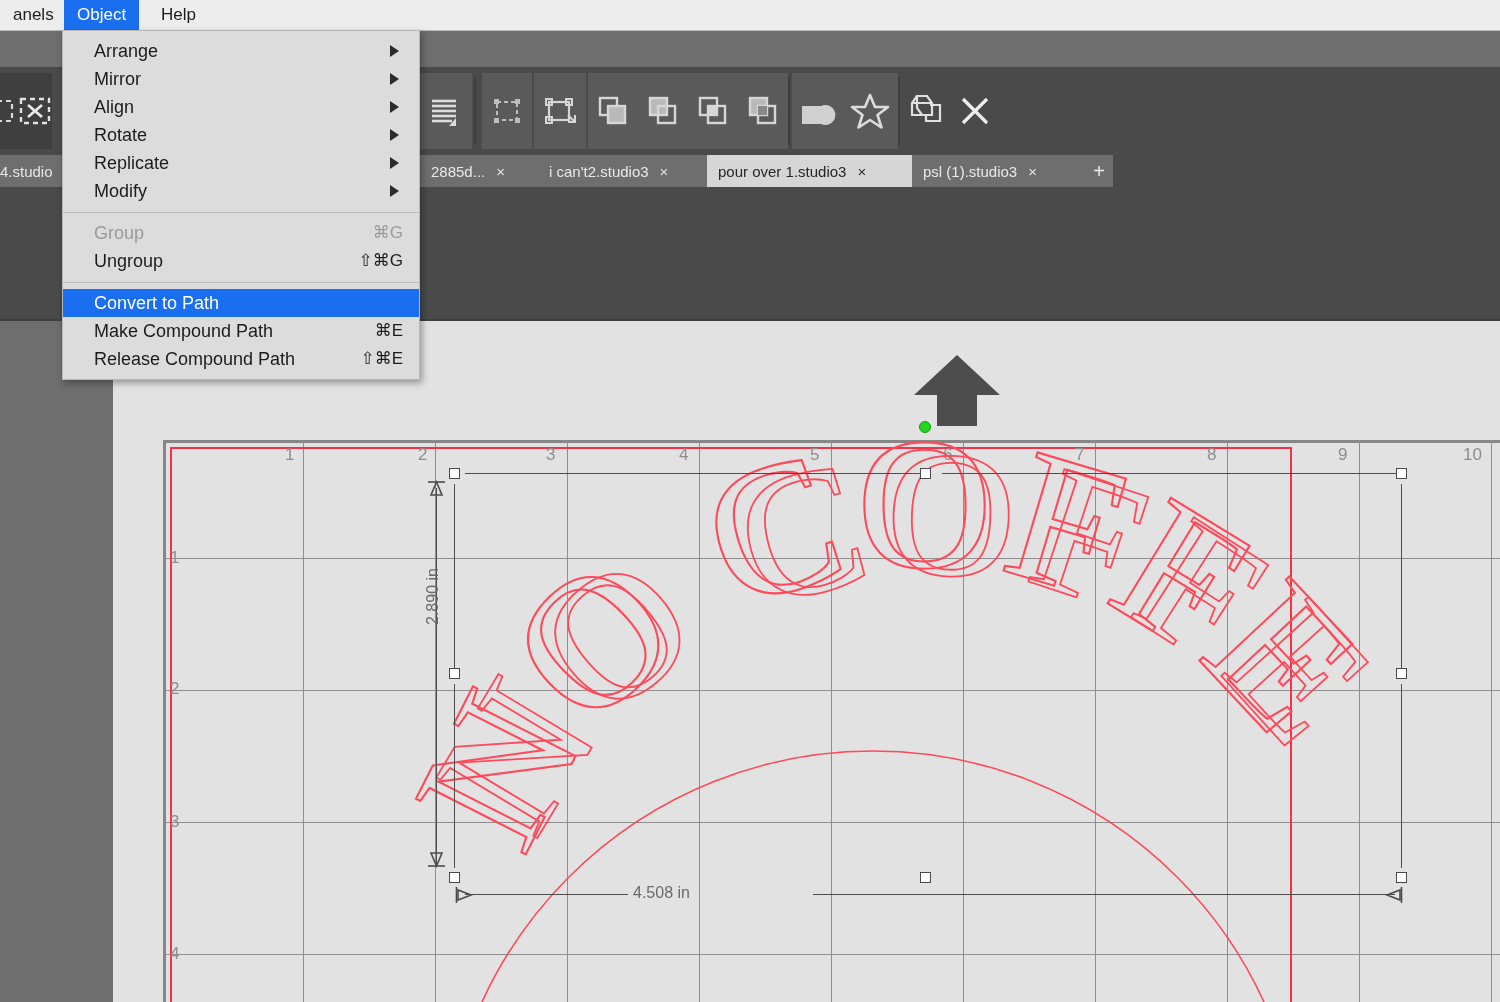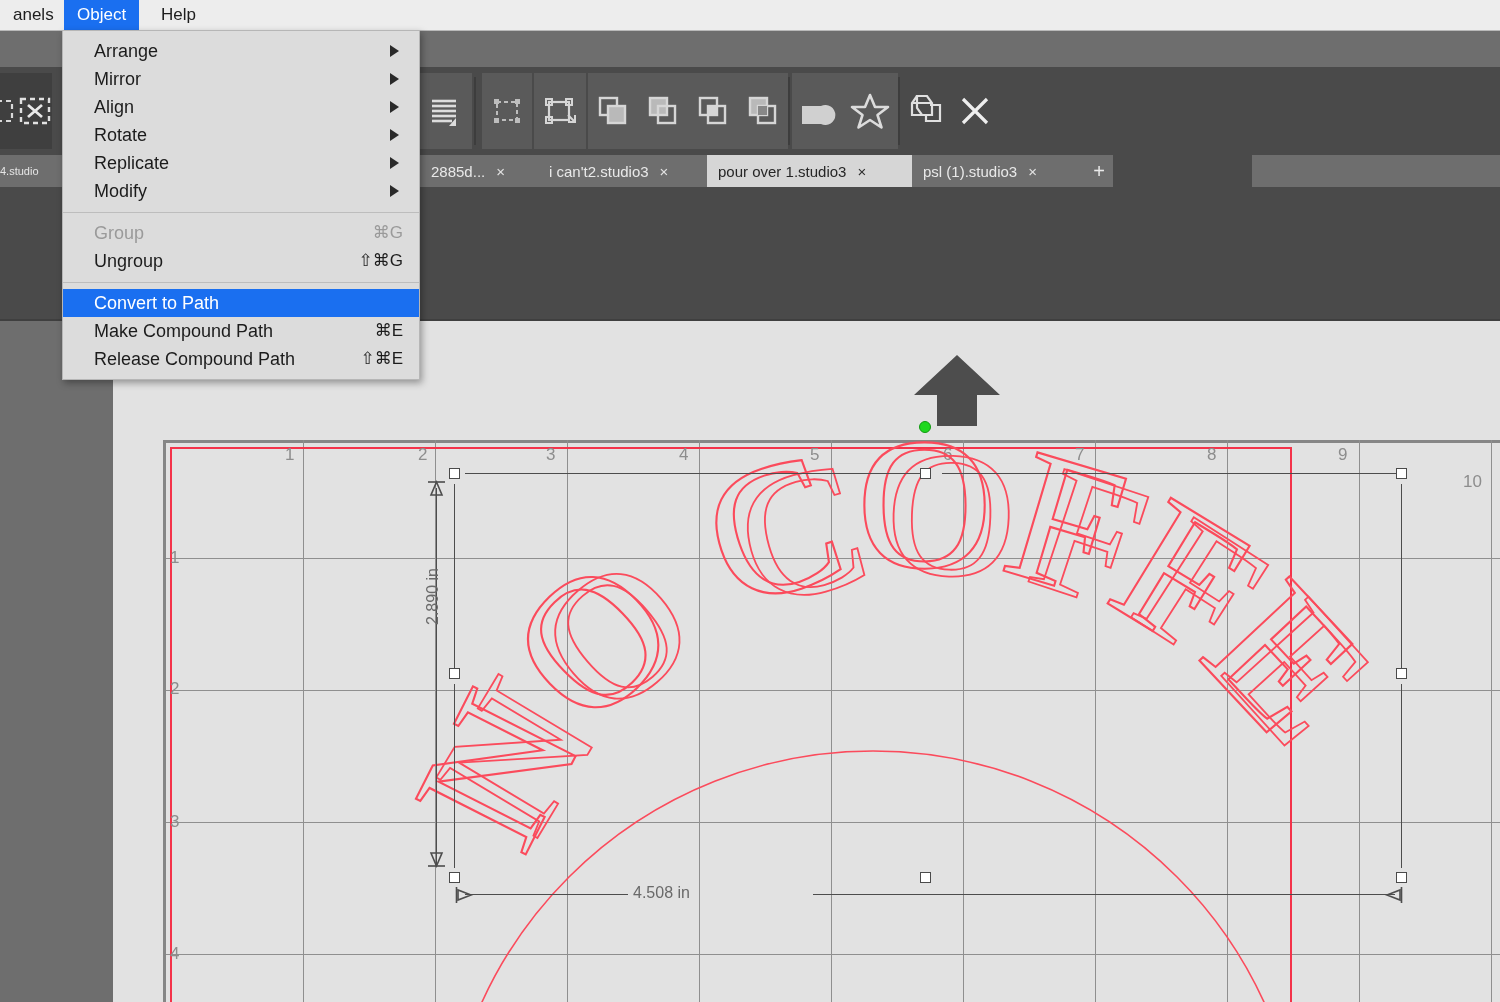--- a/index.html
+++ b/index.html
@@ -28,21 +28,21 @@
   
   .toolbar{position:absolute;left:0;top:67px;width:1500px;height:88px;
     background:#4a4a4a;z-index:8;}
   .tool-group{position:absolute;top:6px;height:76px;
     background:#5a5a5a;display:flex;align-items:center;}
   .tool-btn{width:52px;height:76px;display:flex;align-items:center;
     justify-content:center;}
   .tool-sep{position:absolute;top:10px;width:2px;height:68px;background:#3d3d3d;}
 
   
-  .tabstrip{position:absolute;left:0;top:155px;width:1252px;height:32px;
+  .tabstrip{position:absolute;left:0;top:155px;width:1500px;height:32px;
     background:#4a4a4a;z-index:7;}
   .tab{position:absolute;top:0;height:32px;display:flex;align-items:center;
     background:#6e6e6e;border-right:1px solid #3f3f3f;
     font-size:15px;color:#e9e9e9;padding:0 9px 0 11px;white-space:nowrap;}
   .tab.sel{background:#d6d6d6;color:#262626;}
   .tab .tclose{margin-left:11px;font-size:15px;opacity:.95;}
   .tab-plus{position:absolute;top:0;height:32px;width:28px;display:flex;
     align-items:center;justify-content:center;background:#6e6e6e;
     color:#eaeaea;font-size:20px;}
 
@@ -232,21 +232,21 @@
     </div>
     <div class="tab-plus" style="left:1085px;">+</div>
   </div>
 
   <div style="position:absolute;left:0;top:119px;height:32px;width:70px;background:#6e6e6e;
               display:flex;align-items:center;font-size:15px;color:#e6e6e6;z-index:7;
               border-bottom:1px solid #3f3f3f;">
     <span>Detectiv</span>
   </div>
   <div style="position:absolute;left:0;top:155px;height:32px;width:66px;background:#6e6e6e;
-              display:flex;align-items:center;font-size:11px;color:#e6e6e6;z-index:7;">
+              display:flex;align-items:center;font-size:15px;color:#e6e6e6;z-index:7;">
     <span>4.studio</span>
   </div>
 
   <div class="subbar"></div>
   <div class="subbar-line"></div>
 
   <div class="canvas">
     <div class="workarea">
 
       <div class="gl-h" style="left:50px;top:119px;width:1337px;height:3px;background:#868686;"></div>
@@ -271,21 +271,21 @@
 
       <div class="gl-lbl" style="left:172px;top:124px;">1</div>
       <div class="gl-lbl" style="left:305px;top:124px;">2</div>
       <div class="gl-lbl" style="left:433px;top:124px;">3</div>
       <div class="gl-lbl" style="left:566px;top:124px;">4</div>
       <div class="gl-lbl" style="left:697px;top:124px;">5</div>
       <div class="gl-lbl" style="left:830px;top:124px;">6</div>
       <div class="gl-lbl" style="left:962px;top:124px;">7</div>
       <div class="gl-lbl" style="left:1094px;top:124px;">8</div>
       <div class="gl-lbl" style="left:1225px;top:124px;">9</div>
-      <div class="gl-lbl" style="left:1350px;top:124px;margin-top:27px;">10</div>
+      <div class="gl-lbl" style="left:1350px;top:124px;">10</div>
 
       <div class="gl-lbl" style="left:57px;top:227px;">1</div>
       <div class="gl-lbl" style="left:57px;top:358px;">2</div>
       <div class="gl-lbl" style="left:57px;top:491px;">3</div>
       <div class="gl-lbl" style="left:57px;top:623px;">4</div>
 
       <svg style="position:absolute;left:0;top:0;width:1387px;height:681px;overflow:visible;" viewBox="0 0 1387 681">
         <defs>
           <path id="arcpath" d="M 410 560 A 420 420 0 0 1 1188 470" fill="none"></path>
           <path id="arcpath2" d="M 418 548 A 430 430 0 0 1 1192 458" fill="none"></path>

